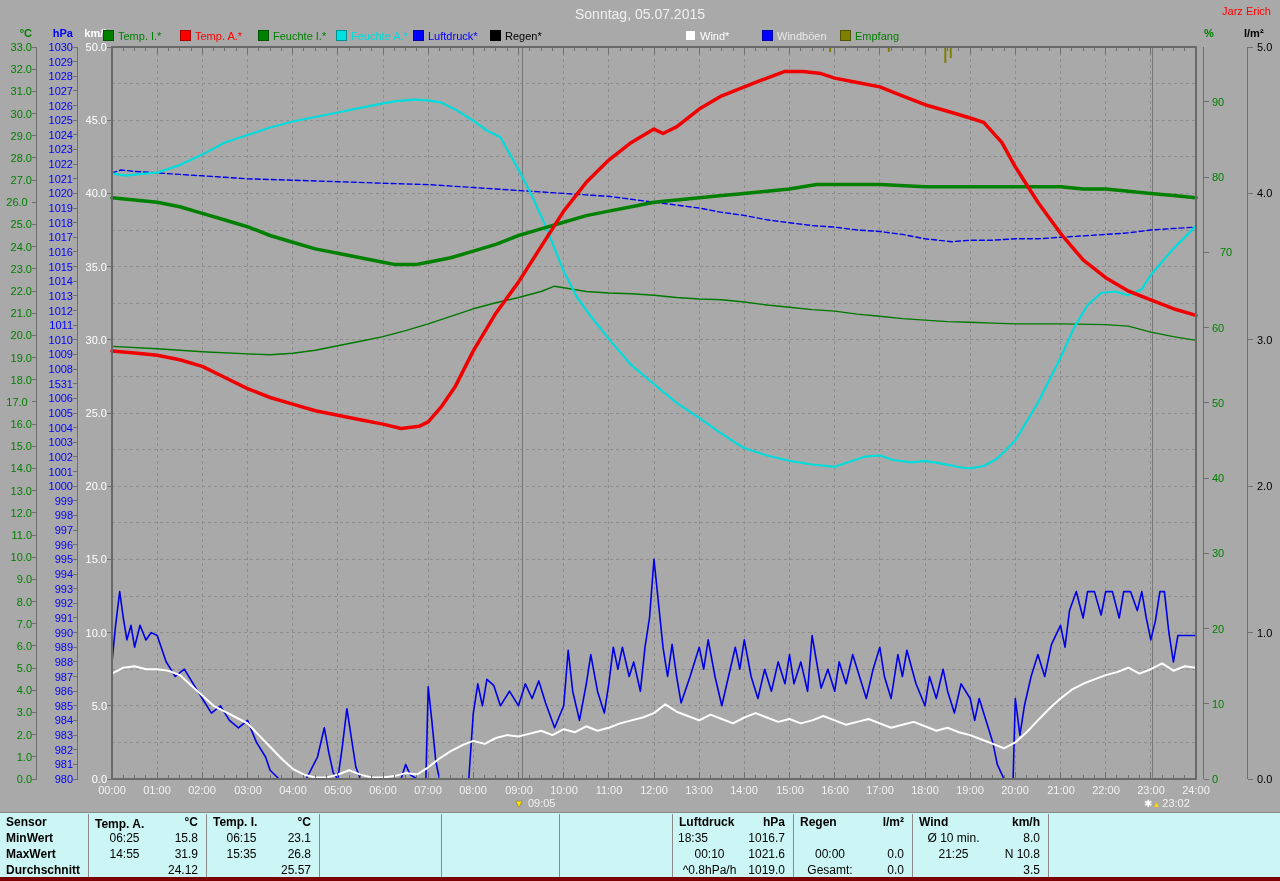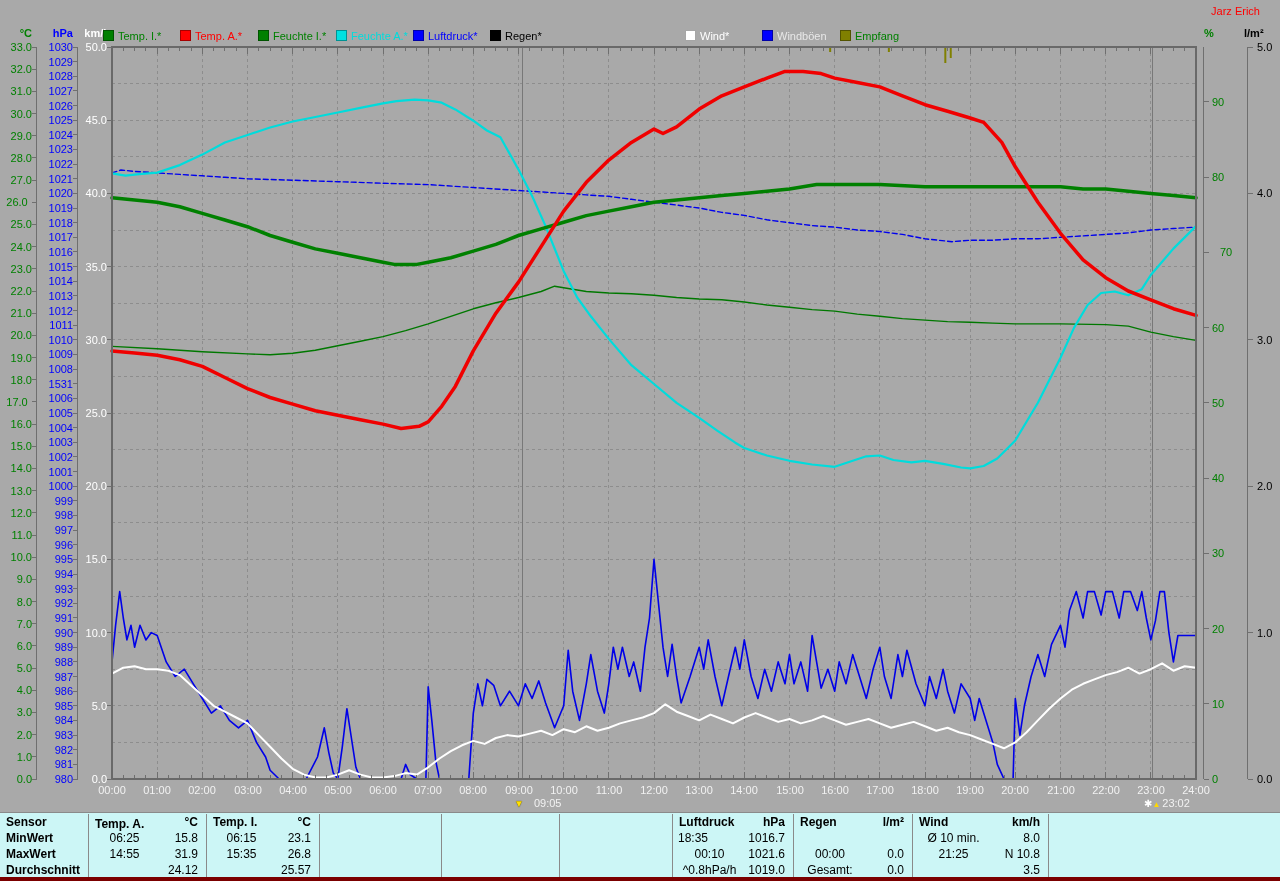--- a/index.html
+++ b/index.html
@@ -1,37 +1,38 @@
 <!DOCTYPE html>
 <html><head>
 <meta charset="utf-8">
 <style>
   html,body{margin:0;padding:0;background:#555;}
   .screen{position:relative;width:1280px;height:881px;background:#a9a9a9;overflow:hidden;
     font-family:"Liberation Sans","DejaVu Sans",sans-serif;-webkit-font-smoothing:none;}
   .title{position:absolute;top:6px;left:0;right:0;text-align:center;color:#f0f0f0;font-size:14px;}
-  .author{position:absolute;top:5px;right:20px;color:#ff0000;font-size:11px;}
+  .author{position:absolute;top:5px;right:9px;color:#ff0000;font-size:11px;}
   .unit-head{position:absolute;top:27px;font-size:11px;font-weight:bold;height:12px;line-height:12px;}
   .legend-item{position:absolute;top:30px;height:12px;font-size:11px;line-height:12px;white-space:nowrap;}
   .legend-item .sw{display:inline-block;width:9px;height:9px;vertical-align:-1px;margin-right:4px;border:1px solid rgba(0,0,0,.35);}
   .axis-label{position:absolute;font-size:11px;height:12px;line-height:12px;white-space:nowrap;}
   .xlab{position:absolute;top:784px;width:44px;text-align:center;color:#f2f2f2;font-size:11px;height:12px;line-height:12px;}
   .marker{position:absolute;top:797px;height:13px;font-size:11px;line-height:13px;color:#f2f2f2;white-space:nowrap;}
   .marker .ic{font-size:10px;vertical-align:0px;}
   svg{position:absolute;left:0;top:0;}
   #table{position:absolute;left:0;top:812px;width:1280px;height:65px;background:#ccf6f6;border-top:1px solid #8a8a8a;font-size:12px;color:#000;}
   .tsep{position:absolute;top:1px;bottom:1px;width:1px;background:#8a8a8a;}
   .tcell{position:absolute;height:15px;line-height:15px;white-space:nowrap;overflow:visible;}
   .bold{font-weight:bold;}
   #bottom-strip{position:absolute;left:0;top:877px;width:1280px;height:4px;background:#7b0000;}
 </style>
 </head>
 <body>
 
 <div class="screen">
+  <div class="title">Sonntag, 05.07.2015</div>
   <div class="author">Jarz Erich</div>
 
   <div class="unit-head" style="left:2px;width:30px;text-align:right;color:#008000;">°C</div>
   <div class="unit-head" style="left:40px;width:33px;text-align:right;color:#0000ff;">hPa</div>
   <div class="unit-head" style="left:74px;width:36px;text-align:right;color:#ffffff;">km/h</div>
   <div class="unit-head" style="left:1204px;color:#008000;">%</div>
   <div class="unit-head" style="left:1244px;color:#000000;">l/m²</div>
 
   <div id="legend">
       <div class="legend-item" style="left:103px;color:#008000;"><span class="sw" style="background: rgb(0, 128, 0);"></span><span>Temp. I.*</span></div>
@@ -556,21 +557,21 @@
       <div class="xlab" style="left:858px;">17:00</div>
       <div class="xlab" style="left:903px;">18:00</div>
       <div class="xlab" style="left:948px;">19:00</div>
       <div class="xlab" style="left:993px;">20:00</div>
       <div class="xlab" style="left:1039px;">21:00</div>
       <div class="xlab" style="left:1084px;">22:00</div>
       <div class="xlab" style="left:1129px;">23:00</div>
       <div class="xlab" style="left:1174px;">24:00</div>
     </div>
   <div id="markers">
-      <div class="marker" style="left:514px;"><span class="ic" style="color: rgb(255, 224, 0); text-shadow: rgb(0, 0, 0) 0px 0px 1px;">▼</span><span style="margin-left: 10px;">09:05</span></div>
+      <div class="marker" style="left:514px;"><span class="ic" style="color: rgb(255, 224, 0); text-shadow: rgb(0, 0, 0) 0px 0px 1px;">▼</span><span style="margin-left: 4px;">09:05</span></div>
       <div class="marker" style="left:1144px;"><span class="ic"><span style="color:#fff;">✱</span><span style="color:#ffd800;font-size:8px;">▲</span></span><span style="margin-left: 2px;">23:02</span></div>
     </div>
   <div id="table">
       <div class="tsep" style="left: 88px;"></div>
       <div class="tsep" style="left: 206px;"></div>
       <div class="tsep" style="left: 319px;"></div>
       <div class="tsep" style="left: 441px;"></div>
       <div class="tsep" style="left: 559px;"></div>
       <div class="tsep" style="left: 672px;"></div>
       <div class="tsep" style="left: 793px;"></div>

